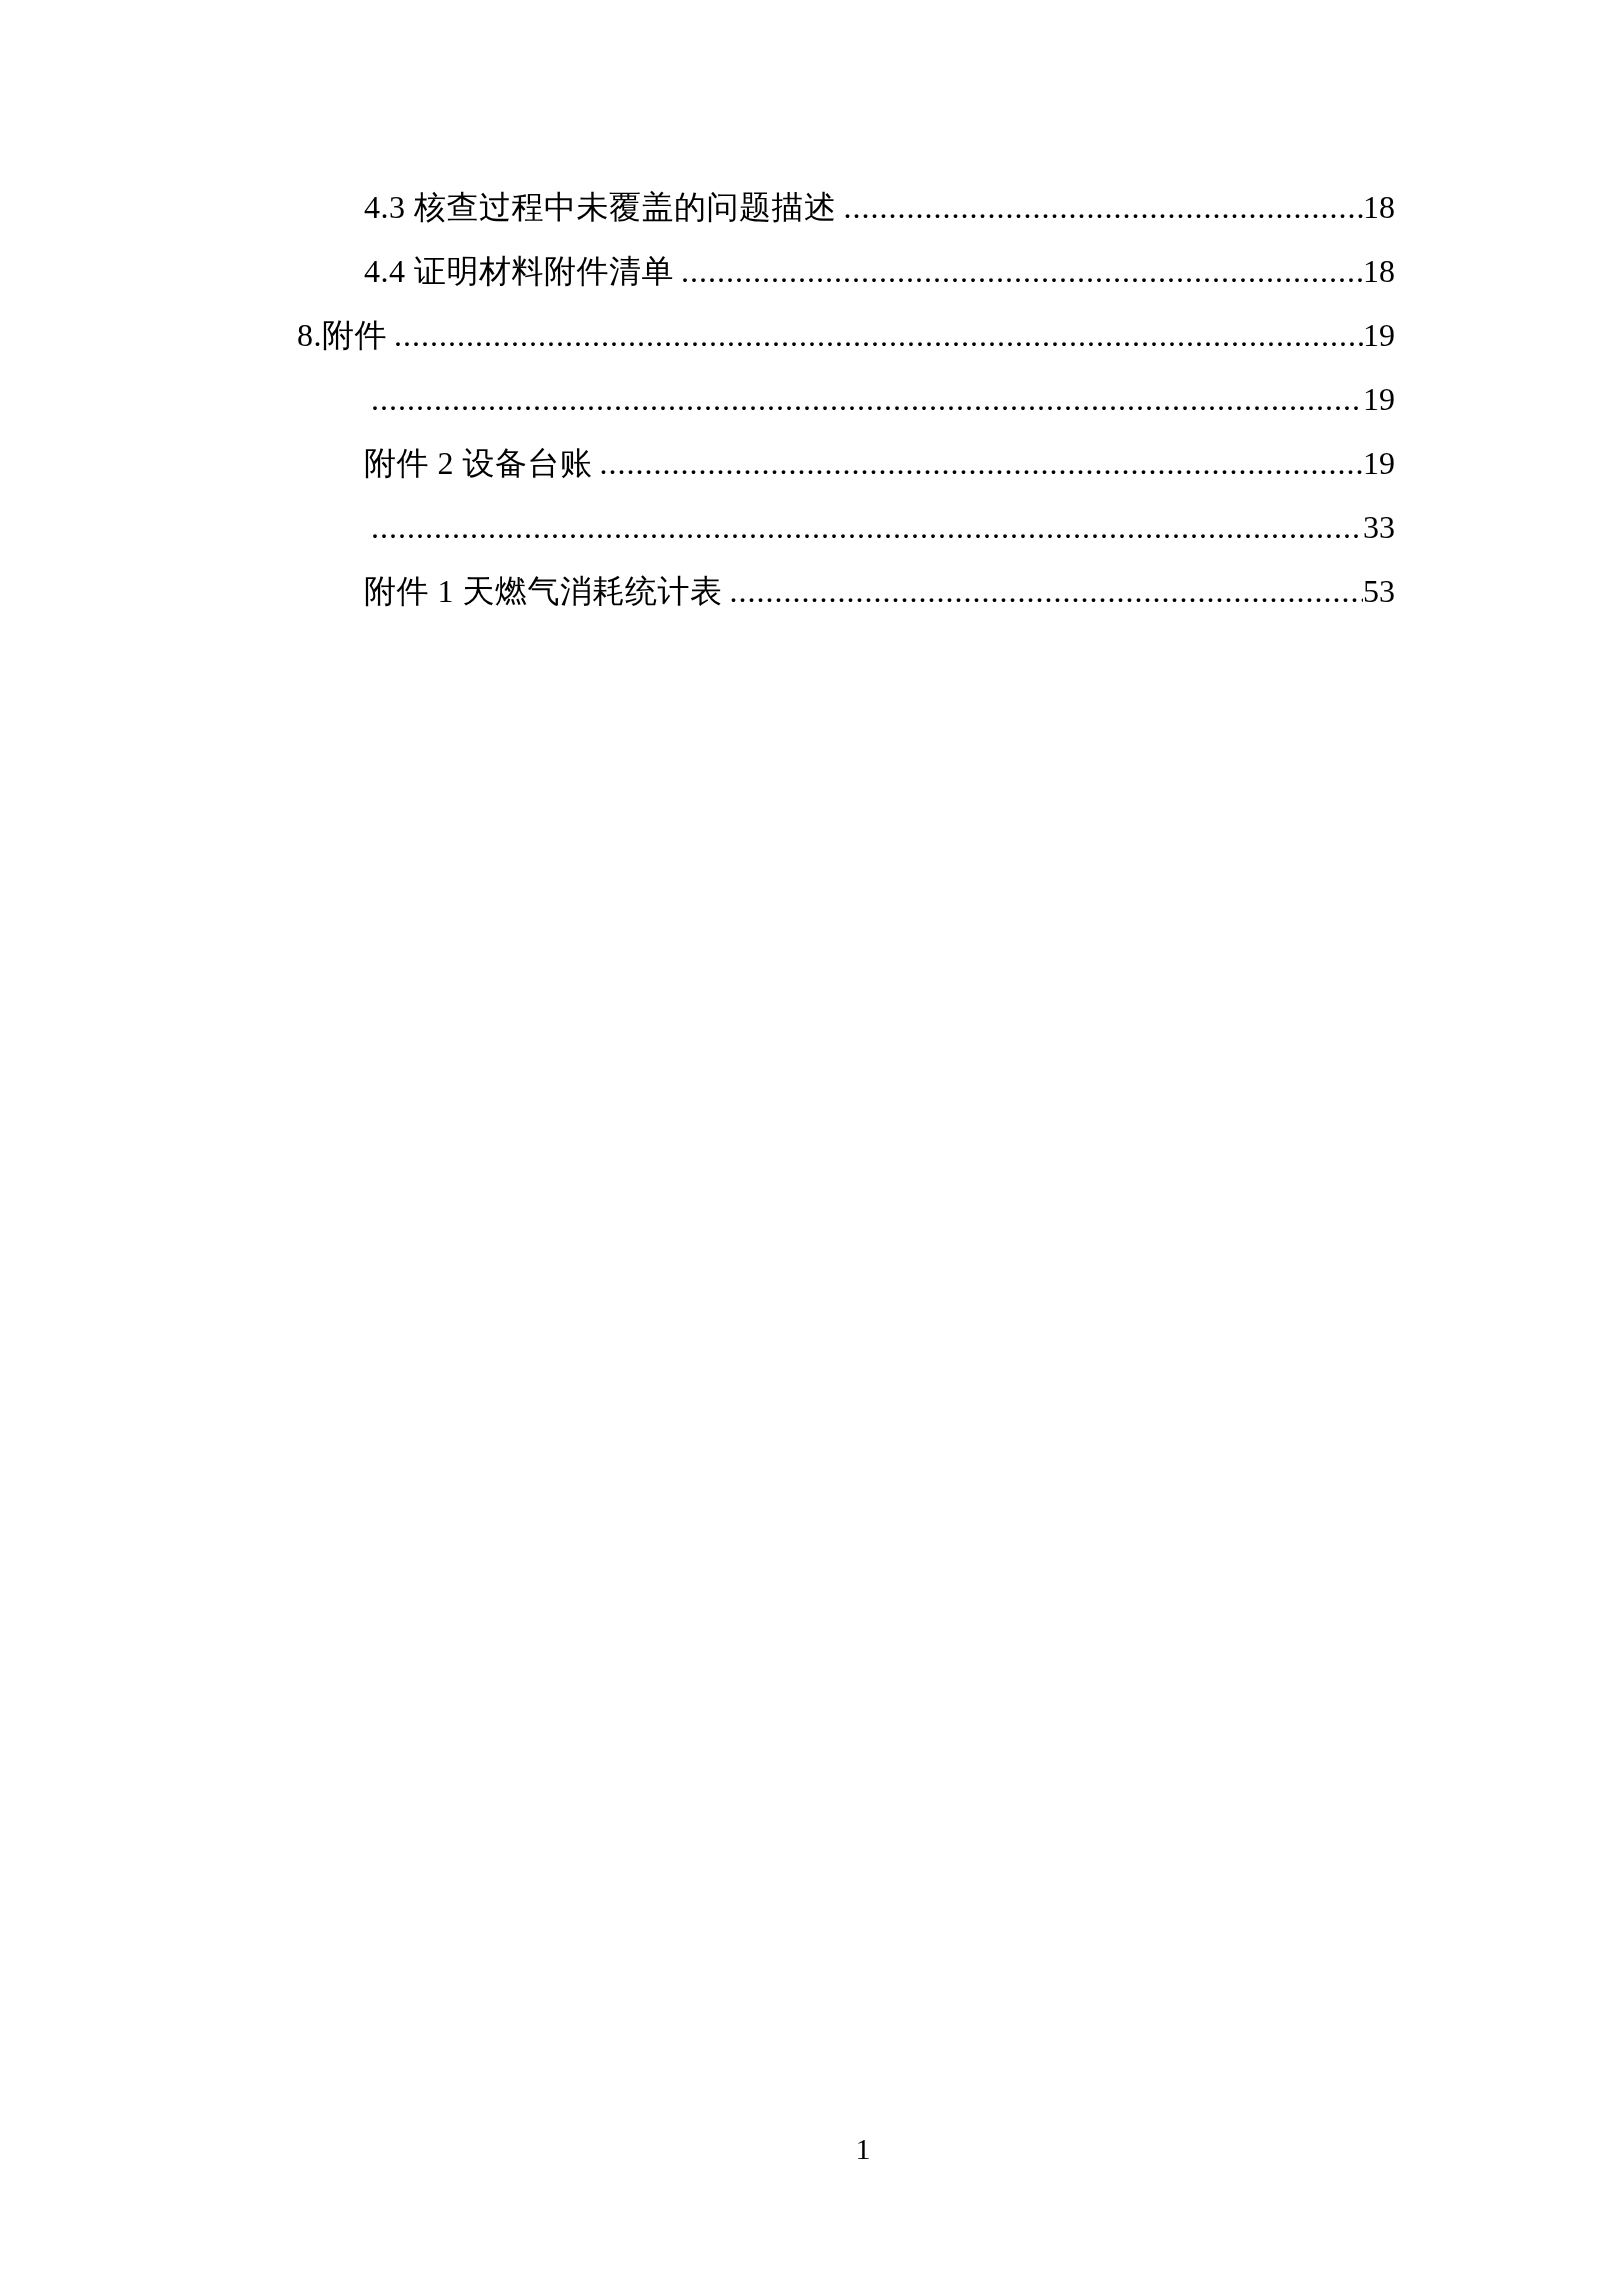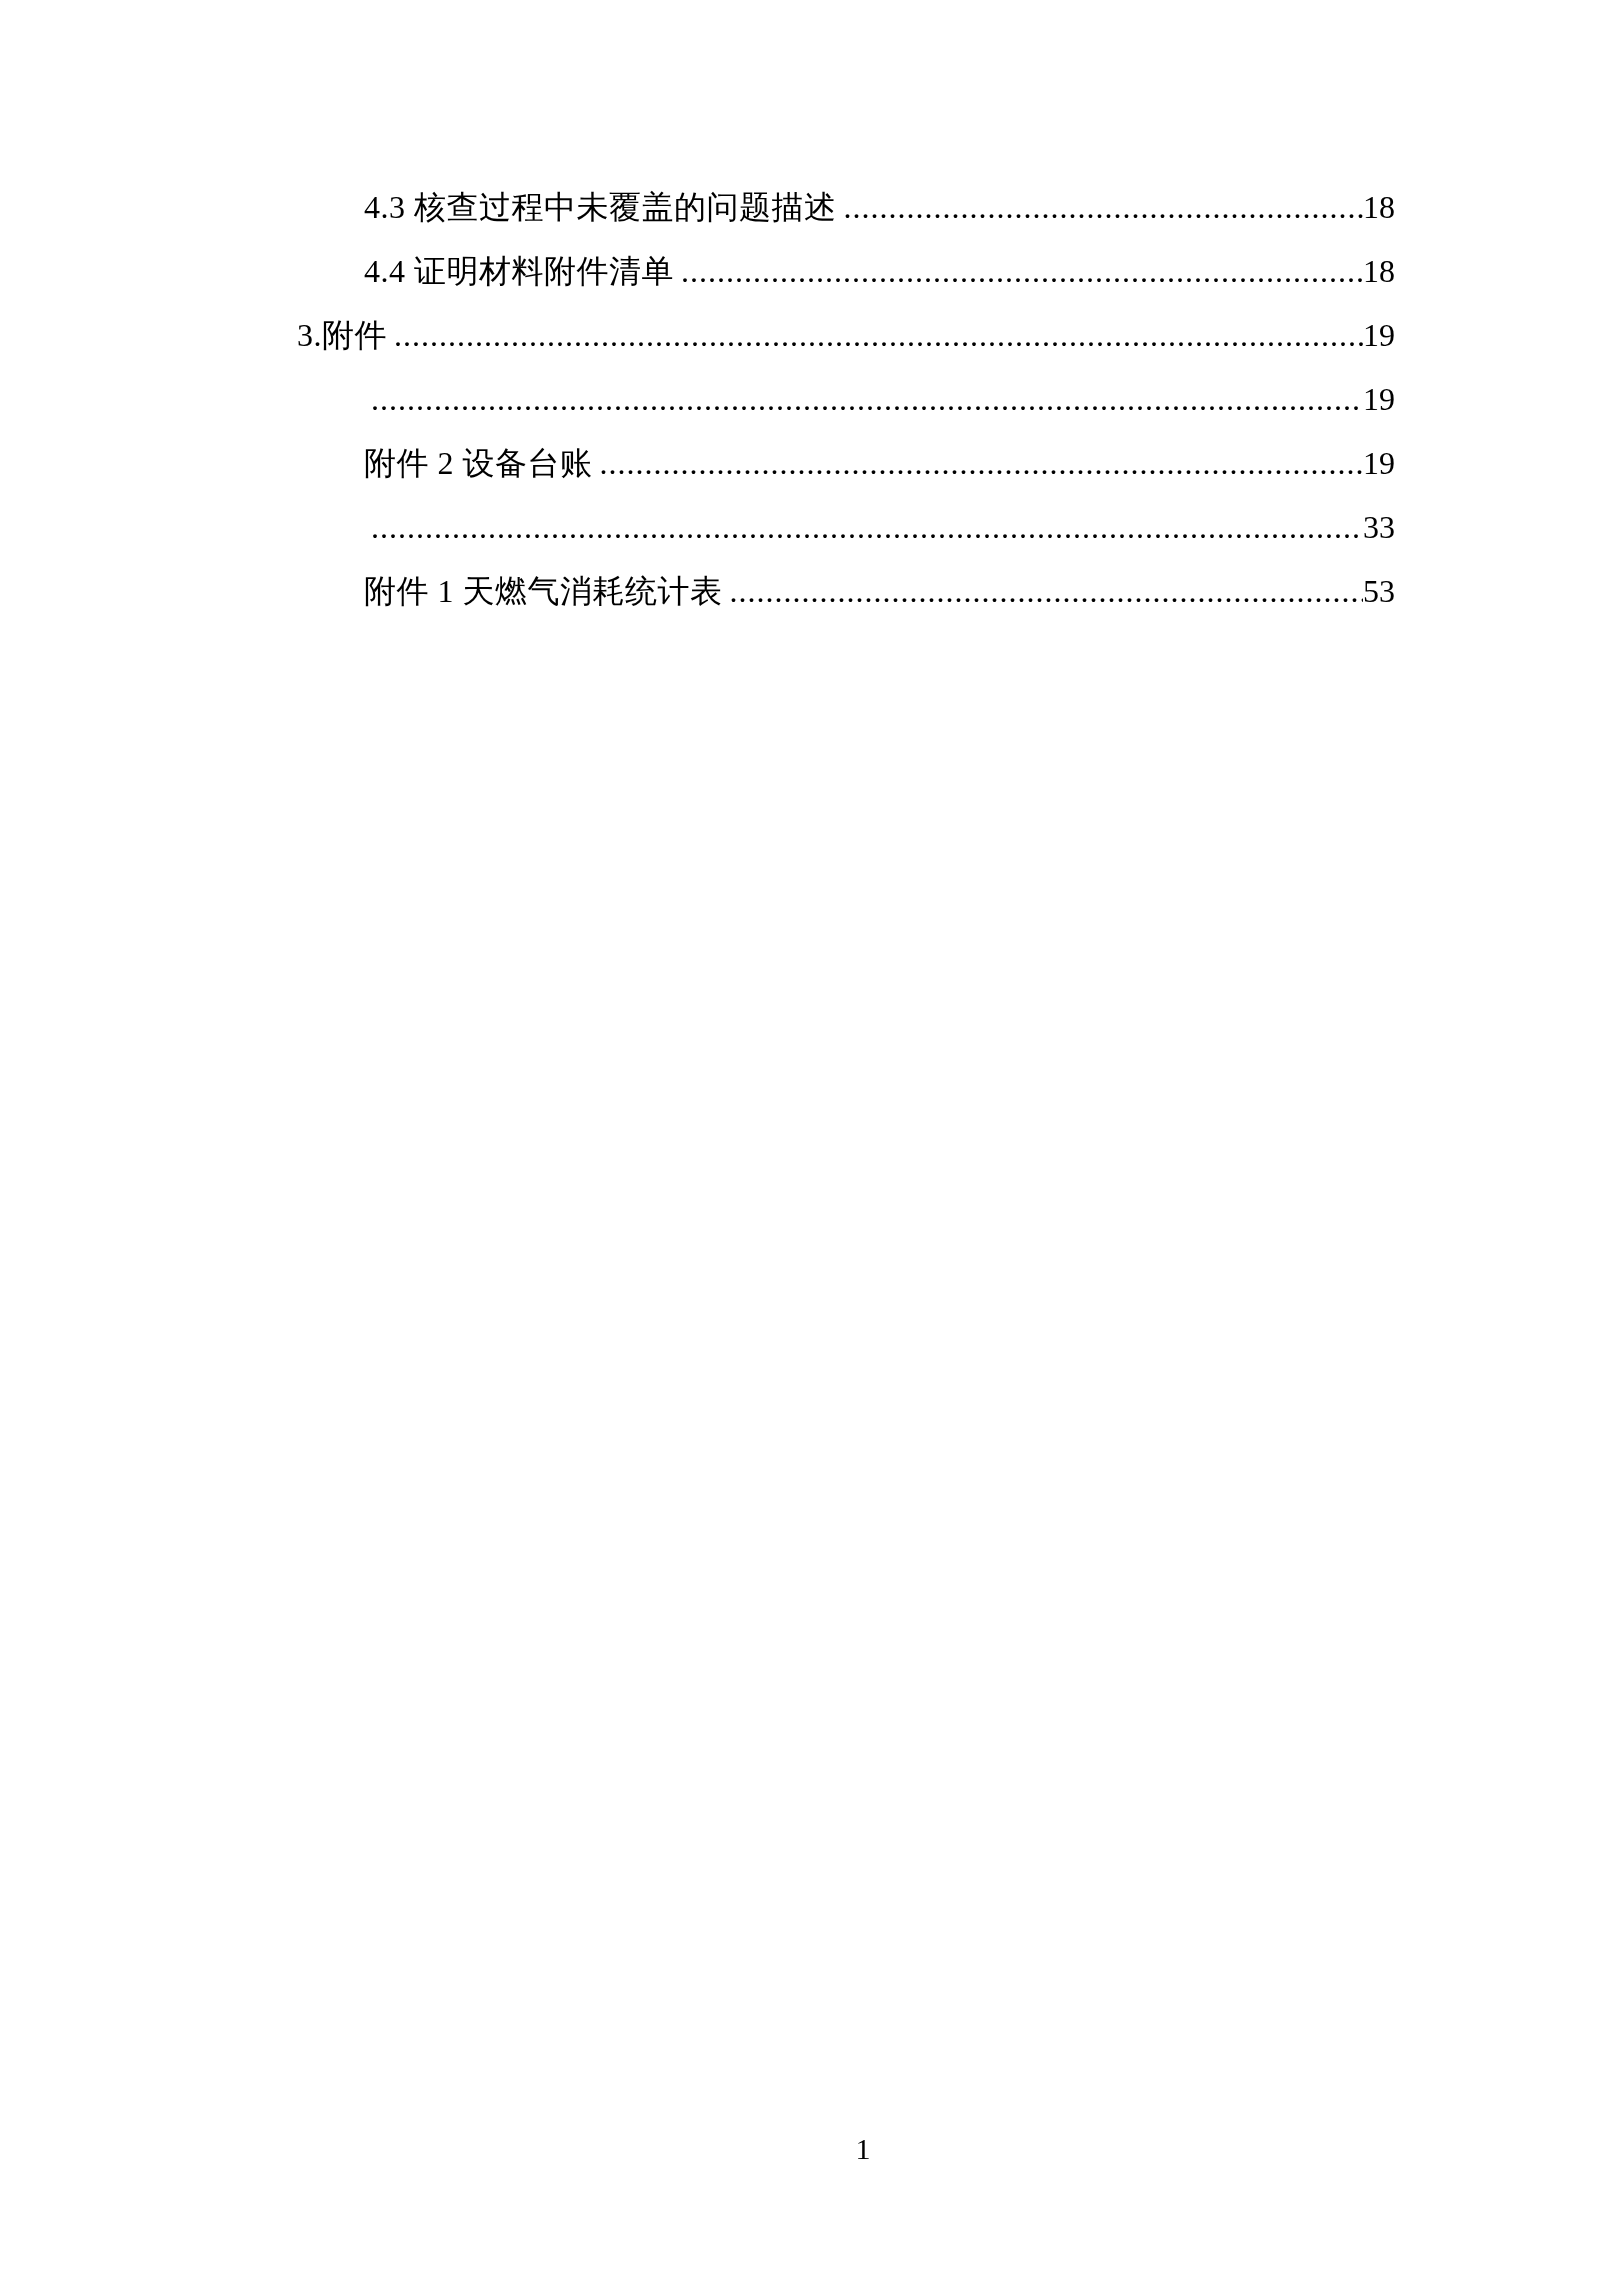--- a/index.html
+++ b/index.html
@@ -74,21 +74,21 @@
       <span class="toc-page">18</span>
     </div>
 
     <div class="toc-row level-2">
       <span class="toc-label">4.4 证明材料附件清单</span>
       <span class="toc-leader"></span>
       <span class="toc-page">18</span>
     </div>
 
     <div class="toc-row level-1">
-      <span class="toc-label">3.附件</span>
+      <span class="toc-label">8.附件</span>
       <span class="toc-leader"></span>
       <span class="toc-page">19</span>
     </div>
 
     <div class="toc-row level-2">
       <span class="toc-leader"></span>
       <span class="toc-page">19</span>
     </div>
 
     <div class="toc-row level-2">

